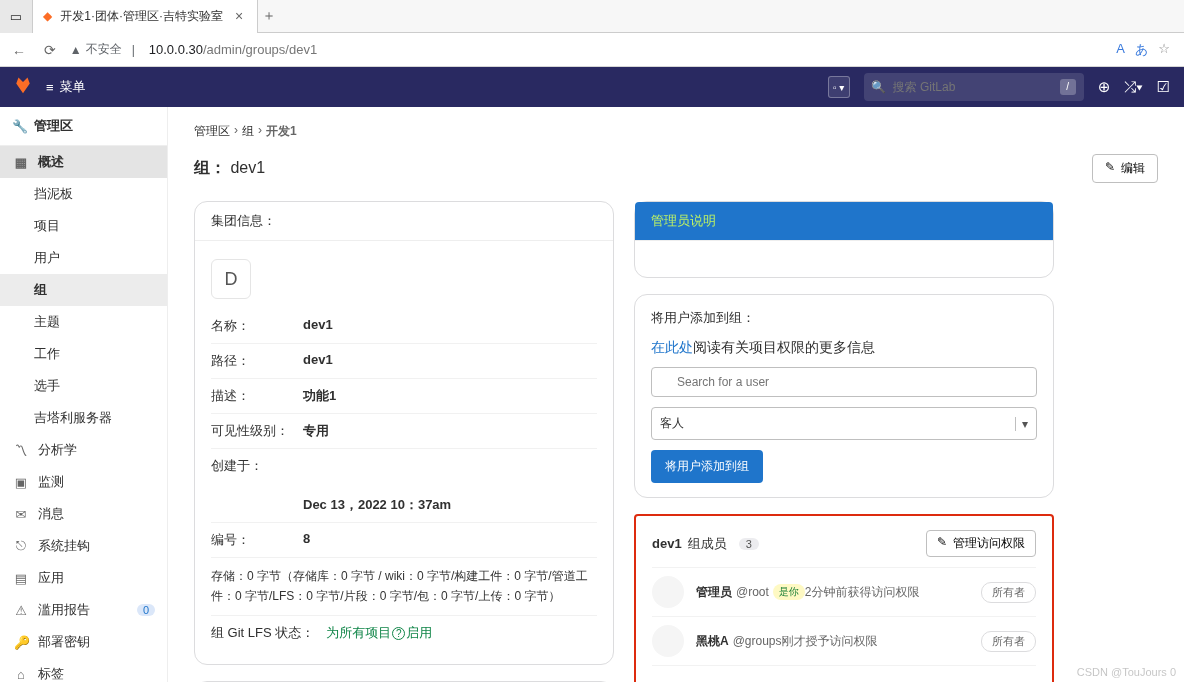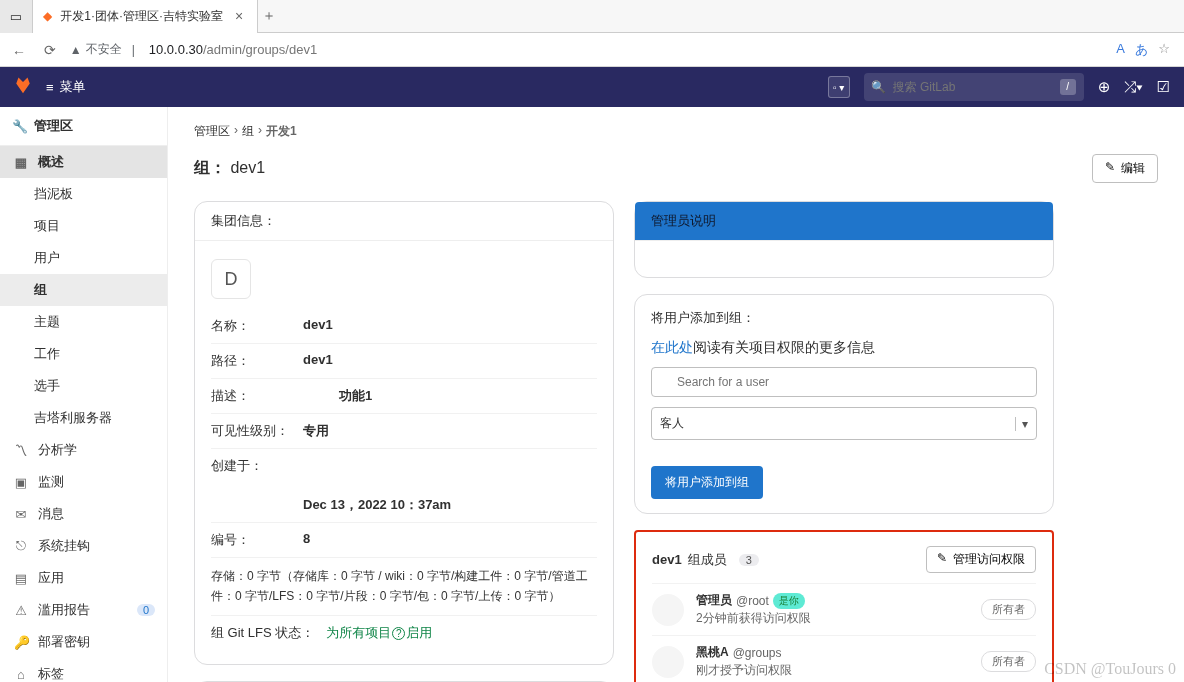--- a/index.html
+++ b/index.html
@@ -53,40 +53,40 @@
 .panel-head { padding:10px 16px; font-size:13px; border-bottom:1px solid #eee;}
 .row { display:flex; gap:12px; padding:8px 0; font-size:13px; border-bottom:1px solid #f1f1f1;}
 .row:last-child { border-bottom:0;}
 .row .lab { width:80px; color:#333;}
 .group-avatar { width:40px; height:40px; border:1px solid #e5e5e5; border-radius:6px; display:flex; align-items:center; justify-content:center; font-size:18px; color:#555; margin:4px 0 10px;}
 .storage { font-size:12px; color:#333; line-height:1.7;}
 .lfs-status { color:#108548;}
 .lfs-status .q { display:inline-block; border:1px solid #108548; border-radius:50%; width:13px; height:13px; line-height:11px; text-align:center; font-size:10px; margin:0 1px;}
 .proj-panel { padding:12px 16px; font-size:13px;}
 .count-badge { display:inline-block; background:#ececef; border-radius:9px; padding:0 7px; font-size:11px; color:#555; margin-left:6px;}
-.admin-band { background:#1f75cb; color:#0f172a; border-radius:4px 4px 0 0;}
+.admin-band { background:#1f75cb; color:#bef264; border-radius:4px 4px 0 0;}
 .admin-body { min-height:36px;}
 .link-blue { color:#1f75cb; text-decoration:none;}
 .input { width:100%; border:1px solid #bfbfbf; border-radius:4px; padding:7px 25px; font-size:12px; outline:none;}
 .select-like { display:flex; align-items:center; border:1px solid #bfbfbf; border-radius:4px; padding:7px 8px; font-size:12px; margin-top:10px;}
 .select-like .caret { margin-left:auto; border-left:1px solid #bfbfbf; padding-left:6px; color:#555;}
-.primary-btn { background:#1f75cb; color:#fff; border-radius:4px; border:0; padding:8px 14px; font-size:12px; cursor:pointer; margin-top:26px;}
+.primary-btn { background:#1f75cb; color:#fff; border-radius:4px; border:0; padding:8px 14px; font-size:12px; cursor:pointer; margin-top:10px;}
 .red-panel { border:2px solid #dd2b0e; border-radius:4px; padding:14px 16px;}
 .members-head { display:flex; align-items:center; gap:6px; font-size:13px; margin-bottom:10px;}
 .small-btn { border:1px solid #bfbfbf; border-radius:4px; background:#fff; padding:4px 10px; font-size:12px; display:flex; gap:6px; cursor:pointer; margin-left:auto;}
 .member { display:flex; align-items:center; gap:12px; padding:8px 0; border-top:1px solid #f2f2f2;}
 .member:first-of-type { border-top:1px solid #f2f2f2;}
 .avatar { width:32px; height:32px; border-radius:50%; background:#f5f5f5;}
-.m-info { display:flex; flex-direction:column; font-size:12px;}
+.m-info { display:flex; flex-direction:row; font-size:12px;}
 .m-name { font-weight:700; display:flex; align-items:center; gap:4px;}
 .m-name .handle { color:#666; font-weight:400;}
-.you-tag { background:#5eead4; color:#1a7f37; font-size:10px; border-radius:8px; padding:1px 6px; font-weight:500;}
+.you-tag { background:#fef9c3; color:#1a7f37; font-size:10px; border-radius:8px; padding:1px 6px; font-weight:500;}
 .m-sub { color:#666; margin-top:1px;}
 .role-pill { margin-left:auto; border:1px solid #dcdcde; border-radius:10px; padding:2px 10px; font-size:11px; color:#666;}
-.watermark { position:absolute; right:8px; bottom:4px; color:rgba(0,0,0,.24); font-size:16px;font-family:Liberation Serif, serif;}
+.watermark { position:absolute; right:8px; bottom:4px; color:rgba(0,0,0,.24); font-size:11px;}
 .canvas { position:relative; width:1184px; height:682px; overflow:hidden;}
 </style>
 </head>
 <body>
 <div class="canvas">
 
 <div class="browser-top">
   <div class="tab-btn">▭</div>
   <div class="tab">
     <span style="color:#fc6d26;">◆</span>
@@ -219,21 +219,21 @@
             <div class="row">
                   <div class="lab">名称：</div>
                   <div style="font-weight:700;">dev1</div>
                 </div>
             <div class="row">
                   <div class="lab">路径：</div>
                   <div style="font-weight:700;">dev1</div>
                 </div>
             <div class="row">
                   <div class="lab">描述：</div>
-                  <div style="font-weight:700;margin-left:36px;">功能1</div>
+                  <div style="font-weight:700;">功能1</div>
                 </div>
             <div class="row">
                   <div class="lab">可见性级别：</div>
                   <div style="font-weight:700;">专用</div>
                 </div>
             <div class="row">
                   <div class="lab">创建于：</div>
                   <div style="font-weight:700;margin-top:39px;">Dec 13，2022 10：37am</div>
                 </div>
             <div class="row">

